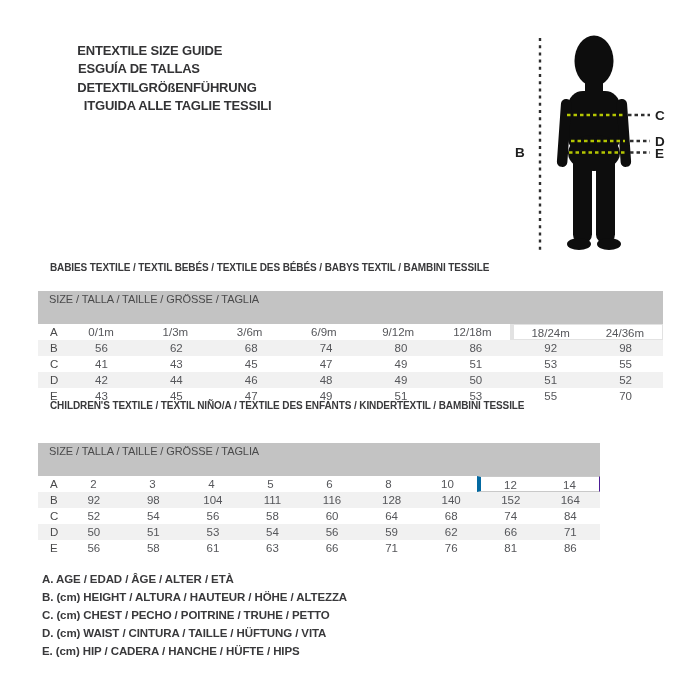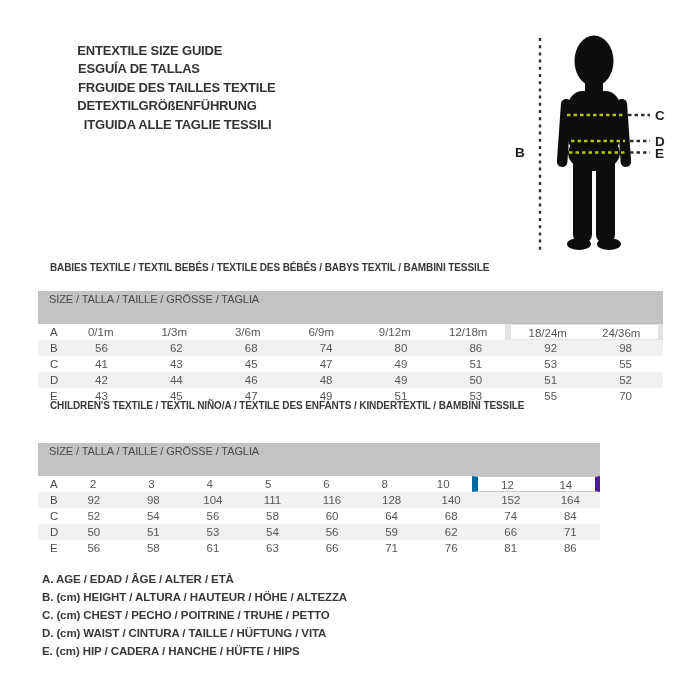--- a/index.html
+++ b/index.html
@@ -21,45 +21,41 @@
   .size-table{position:absolute;left:38px;}
   #babies-table{top:291px;width:625px;}
   #children-table{top:443px;width:562px;}
   .t-head{height:33px;line-height:16px;background:#c3c3c3;color:#4a4a4b;
     font-size:11px;padding-left:11px;box-sizing:border-box;letter-spacing:-0.1px;}
   .t-row{display:flex;height:16px;line-height:16px;font-size:11.5px;color:#55565a;}
   .t-row.stripe{background:#f1f1f1;}
   .t-label{width:26px;padding-left:12px;box-sizing:border-box;color:#4a4a4b;flex:none;}
   .t-cell{flex:1;text-align:center;}
   .hl{background:#fff;border-top:1px solid #c9c9c9;border-bottom:1px solid #c9c9c9;box-sizing:border-box;}
-  .hl-start{border-left:6px solid #0369a1;}
-  .hl-end{border-right:5px solid #4c1d95;}
+  .hl-start{border-left:4px solid #0369a1;}
+  .hl-end{border-right:1px solid #4c1d95;}
   #babies-table .hl{border-color:#e2e2e2;}
   
   #legend{position:absolute;left:42px;top:570px;}
   .legend-line{font-size:11.5px;font-weight:bold;color:#39393b;line-height:18px;
     letter-spacing:-0.1px;white-space:nowrap;}
   
   #figure-wrap{position:absolute;left:505px;top:25px;width:175px;height:235px;}
 </style>
 </head>
 <body>
 
 <div id="langs">
   <div class="lang-row">
     <span class="lang-code">EN</span>
     <span class="lang-label">TEXTILE SIZE GUIDE</span>
   </div>
   <div class="lang-row">
     <span class="lang-code">ES</span>
     <span class="lang-label">GUÍA DE TALLAS</span>
-  </div>
-  <div class="lang-row">
-    <span class="lang-code">FR</span>
-    <span class="lang-label">GUIDE DES TAILLES TEXTILE</span>
   </div>
   <div class="lang-row">
     <span class="lang-code">DE</span>
     <span class="lang-label">TEXTILGRÖßENFÜHRUNG</span>
   </div>
   <div class="lang-row">
     <span class="lang-code">IT</span>
     <span class="lang-label">GUIDA ALLE TAGLIE TESSILI</span>
   </div>
 </div>

